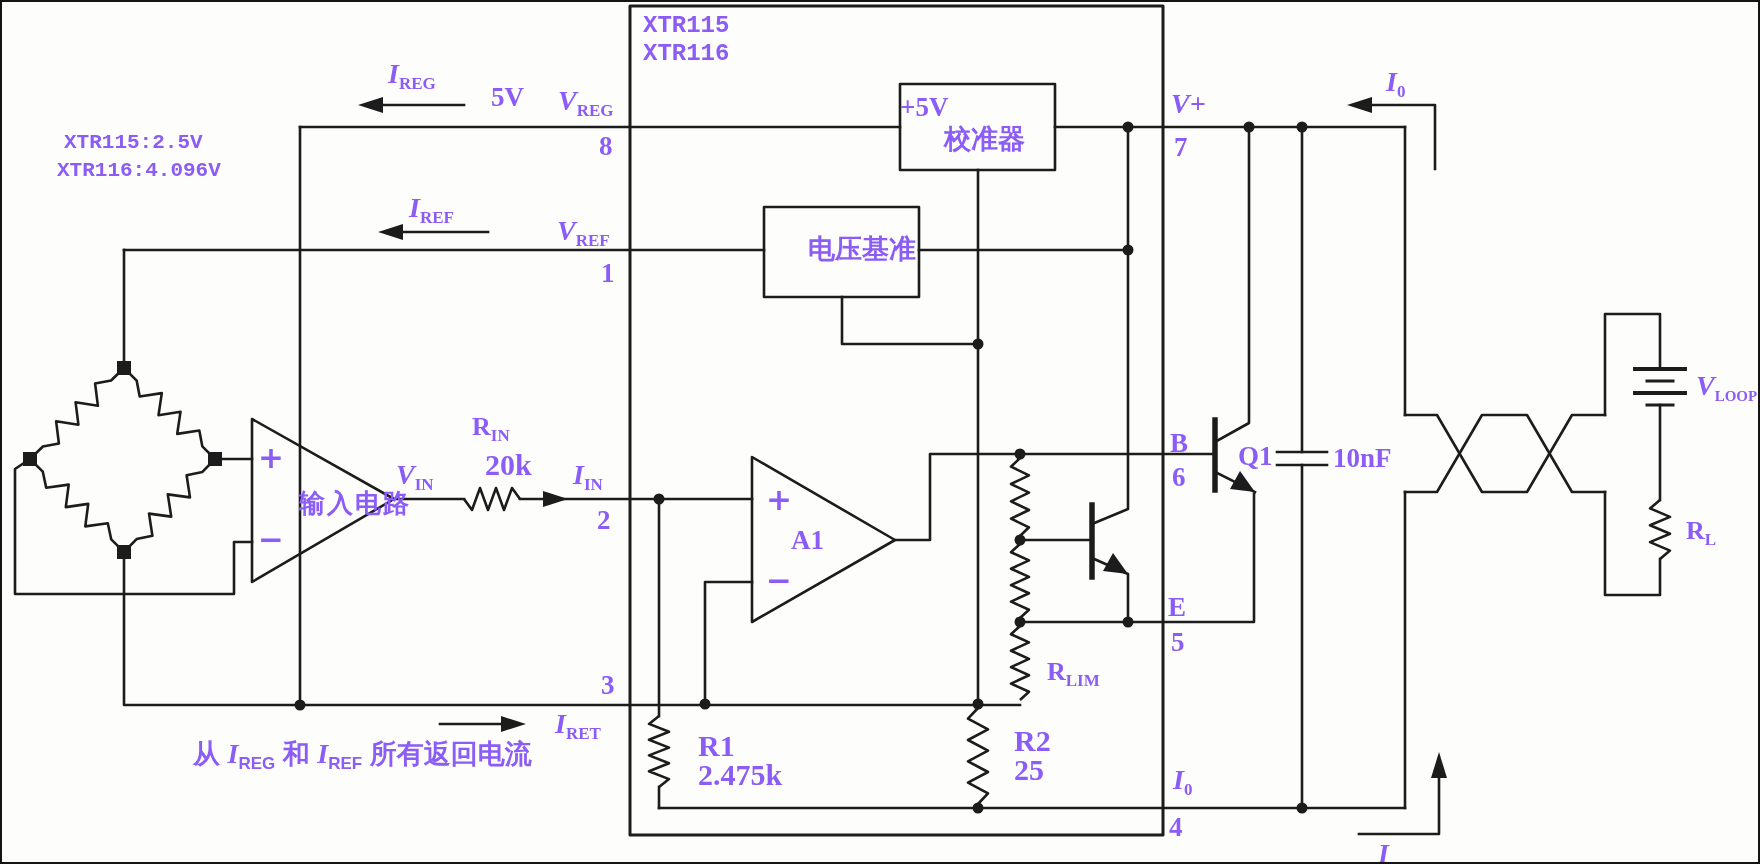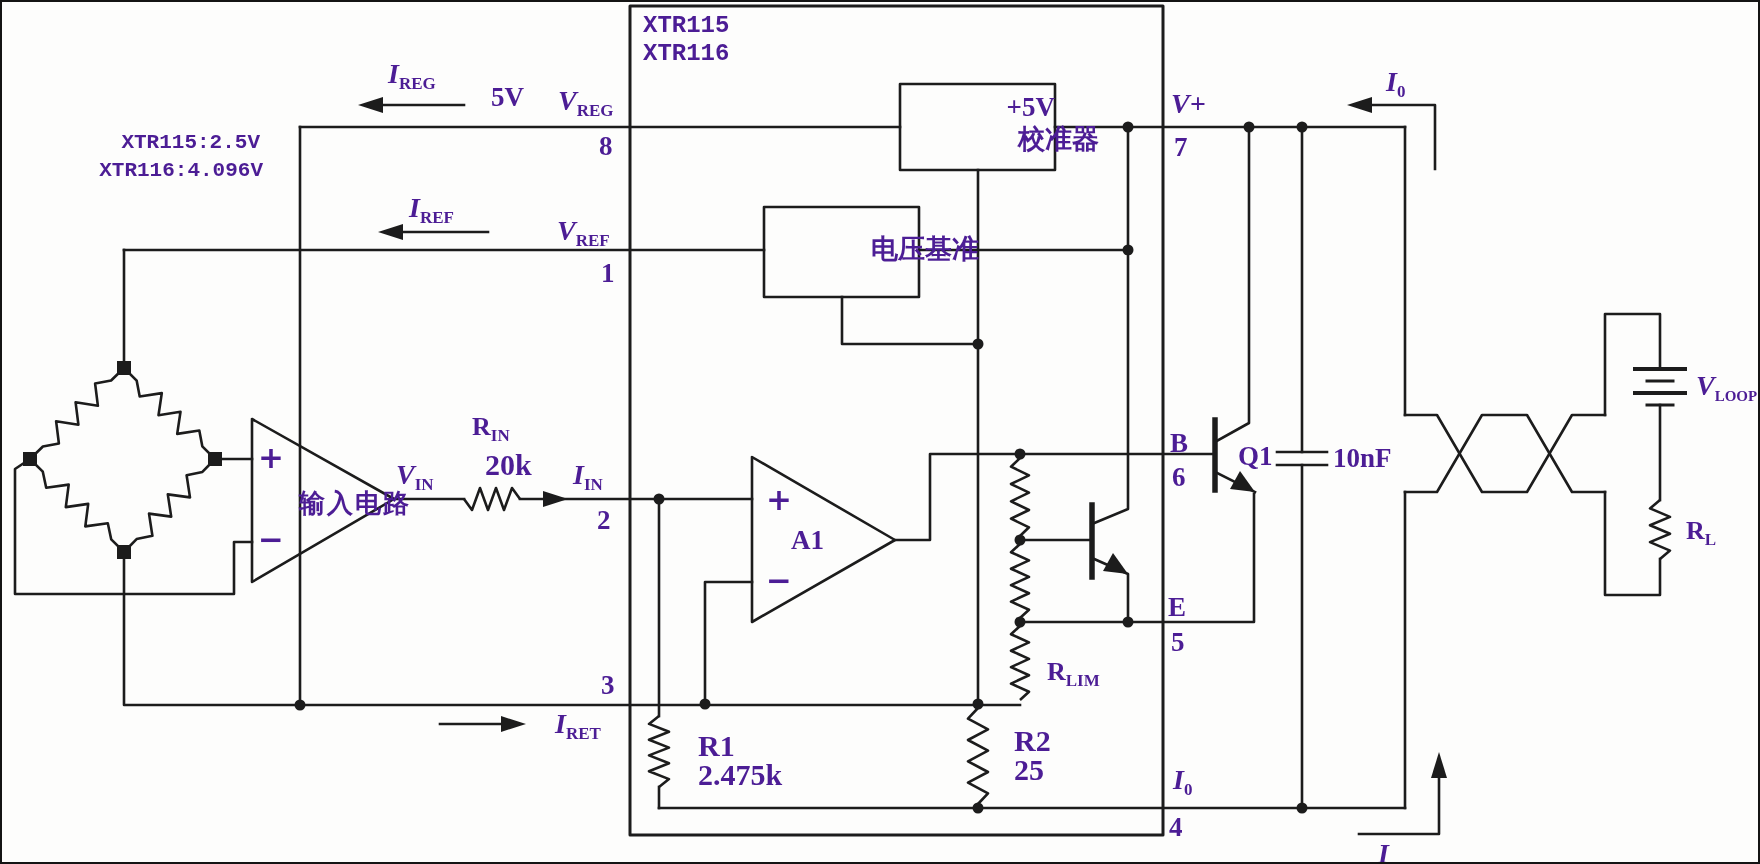--- a/index.html
+++ b/index.html
@@ -8,34 +8,34 @@
     width:1760px;height:864px;
     background:#fdfdfc;
     border:2px solid #141414;
     box-sizing:border-box;
     overflow:hidden;
     font-family:"Liberation Serif","DejaVu Serif",serif;
   }
   #wiresvg{position:absolute;left:0;top:0;}
   .lbl{
     position:absolute;
-    color:#4c1d95;
+    color:#8b5cf6;
     font-weight:bold;
     white-space:nowrap;
     line-height:1;
     font-size:26px;
   }
   .lbl i{font-style:italic;font-size:28px;font-family:"Liberation Serif","DejaVu Serif",serif;}
   .lbl sub{font-size:17px;line-height:1;letter-spacing:0px;}
   .zh{font-family:"Liberation Sans","DejaVu Sans",sans-serif;font-weight:bold;margin-left:44px;}
   .t23{font-size:21px;}
   .t24{font-size:24px;}
   .t25{font-size:30px;margin-left:16px;}
   .t27{font-size:27px;}
-  .ctr{text-align:right;}
+  .ctr{text-align:left;}
   .sign{font-size:31px;font-family:"DejaVu Sans",sans-serif;font-weight:bold;}
 </style>
 </head>
 <body>
 
 <div id="page">
 
   <svg id="wiresvg" width="1760" height="864" viewBox="0 0 1760 864">
       <g fill="none" stroke="#1c1c1c" stroke-width="2.6" stroke-linecap="square" stroke-linejoin="round">
         <path d="M628,4 H1161 V833 H628 Z" stroke-width="3"></path>
@@ -166,20 +166,21 @@
 
   <div class="lbl" style="left:394px;top:459px;"><i>V</i><sub>IN</sub></div>
   <div class="lbl" style="left:470px;top:412px;"><span style="font-size:26px;">R</span><sub>IN</sub></div>
   <div class="lbl t25" style="left:467px;top:448px;"><span>20k</span></div>
   <div class="lbl" style="left:571px;top:459px;"><i>I</i><sub>IN</sub></div>
   <div class="lbl t27" style="left:595px;top:505px;"><span>2</span></div>
 
   <div class="lbl t27" style="left:599px;top:670px;"><span>3</span></div>
   <div class="lbl" style="left:553px;top:708px;"><i>I</i><sub>RET</sub></div>
 
+  <div class="lbl t27 zh" style="left:147px;top:738px;"><span>从</span> <i>I</i><sub>REG</sub> <span>和</span> <i>I</i><sub>REF</sub> <span>所有返回电流</span></div>
 
   <div class="lbl sign" style="left:764px;top:482px;"><span>+</span></div>
   <div class="lbl t27" style="left:789px;top:525px;"><span>A1</span></div>
   <div class="lbl sign" style="left:764px;top:563px;"><span>−</span></div>
 
   <div class="lbl t25" style="left:680px;top:729px;"><span>R1</span></div>
   <div class="lbl t25" style="left:680px;top:758px;"><span>2.475k</span></div>
   <div class="lbl t25" style="left:996px;top:724px;"><span>R2</span></div>
   <div class="lbl t25" style="left:996px;top:753px;"><span>25</span></div>
   <div class="lbl" style="left:1045px;top:657px;"><span style="font-size:26px;">R</span><sub>LIM</sub></div>

